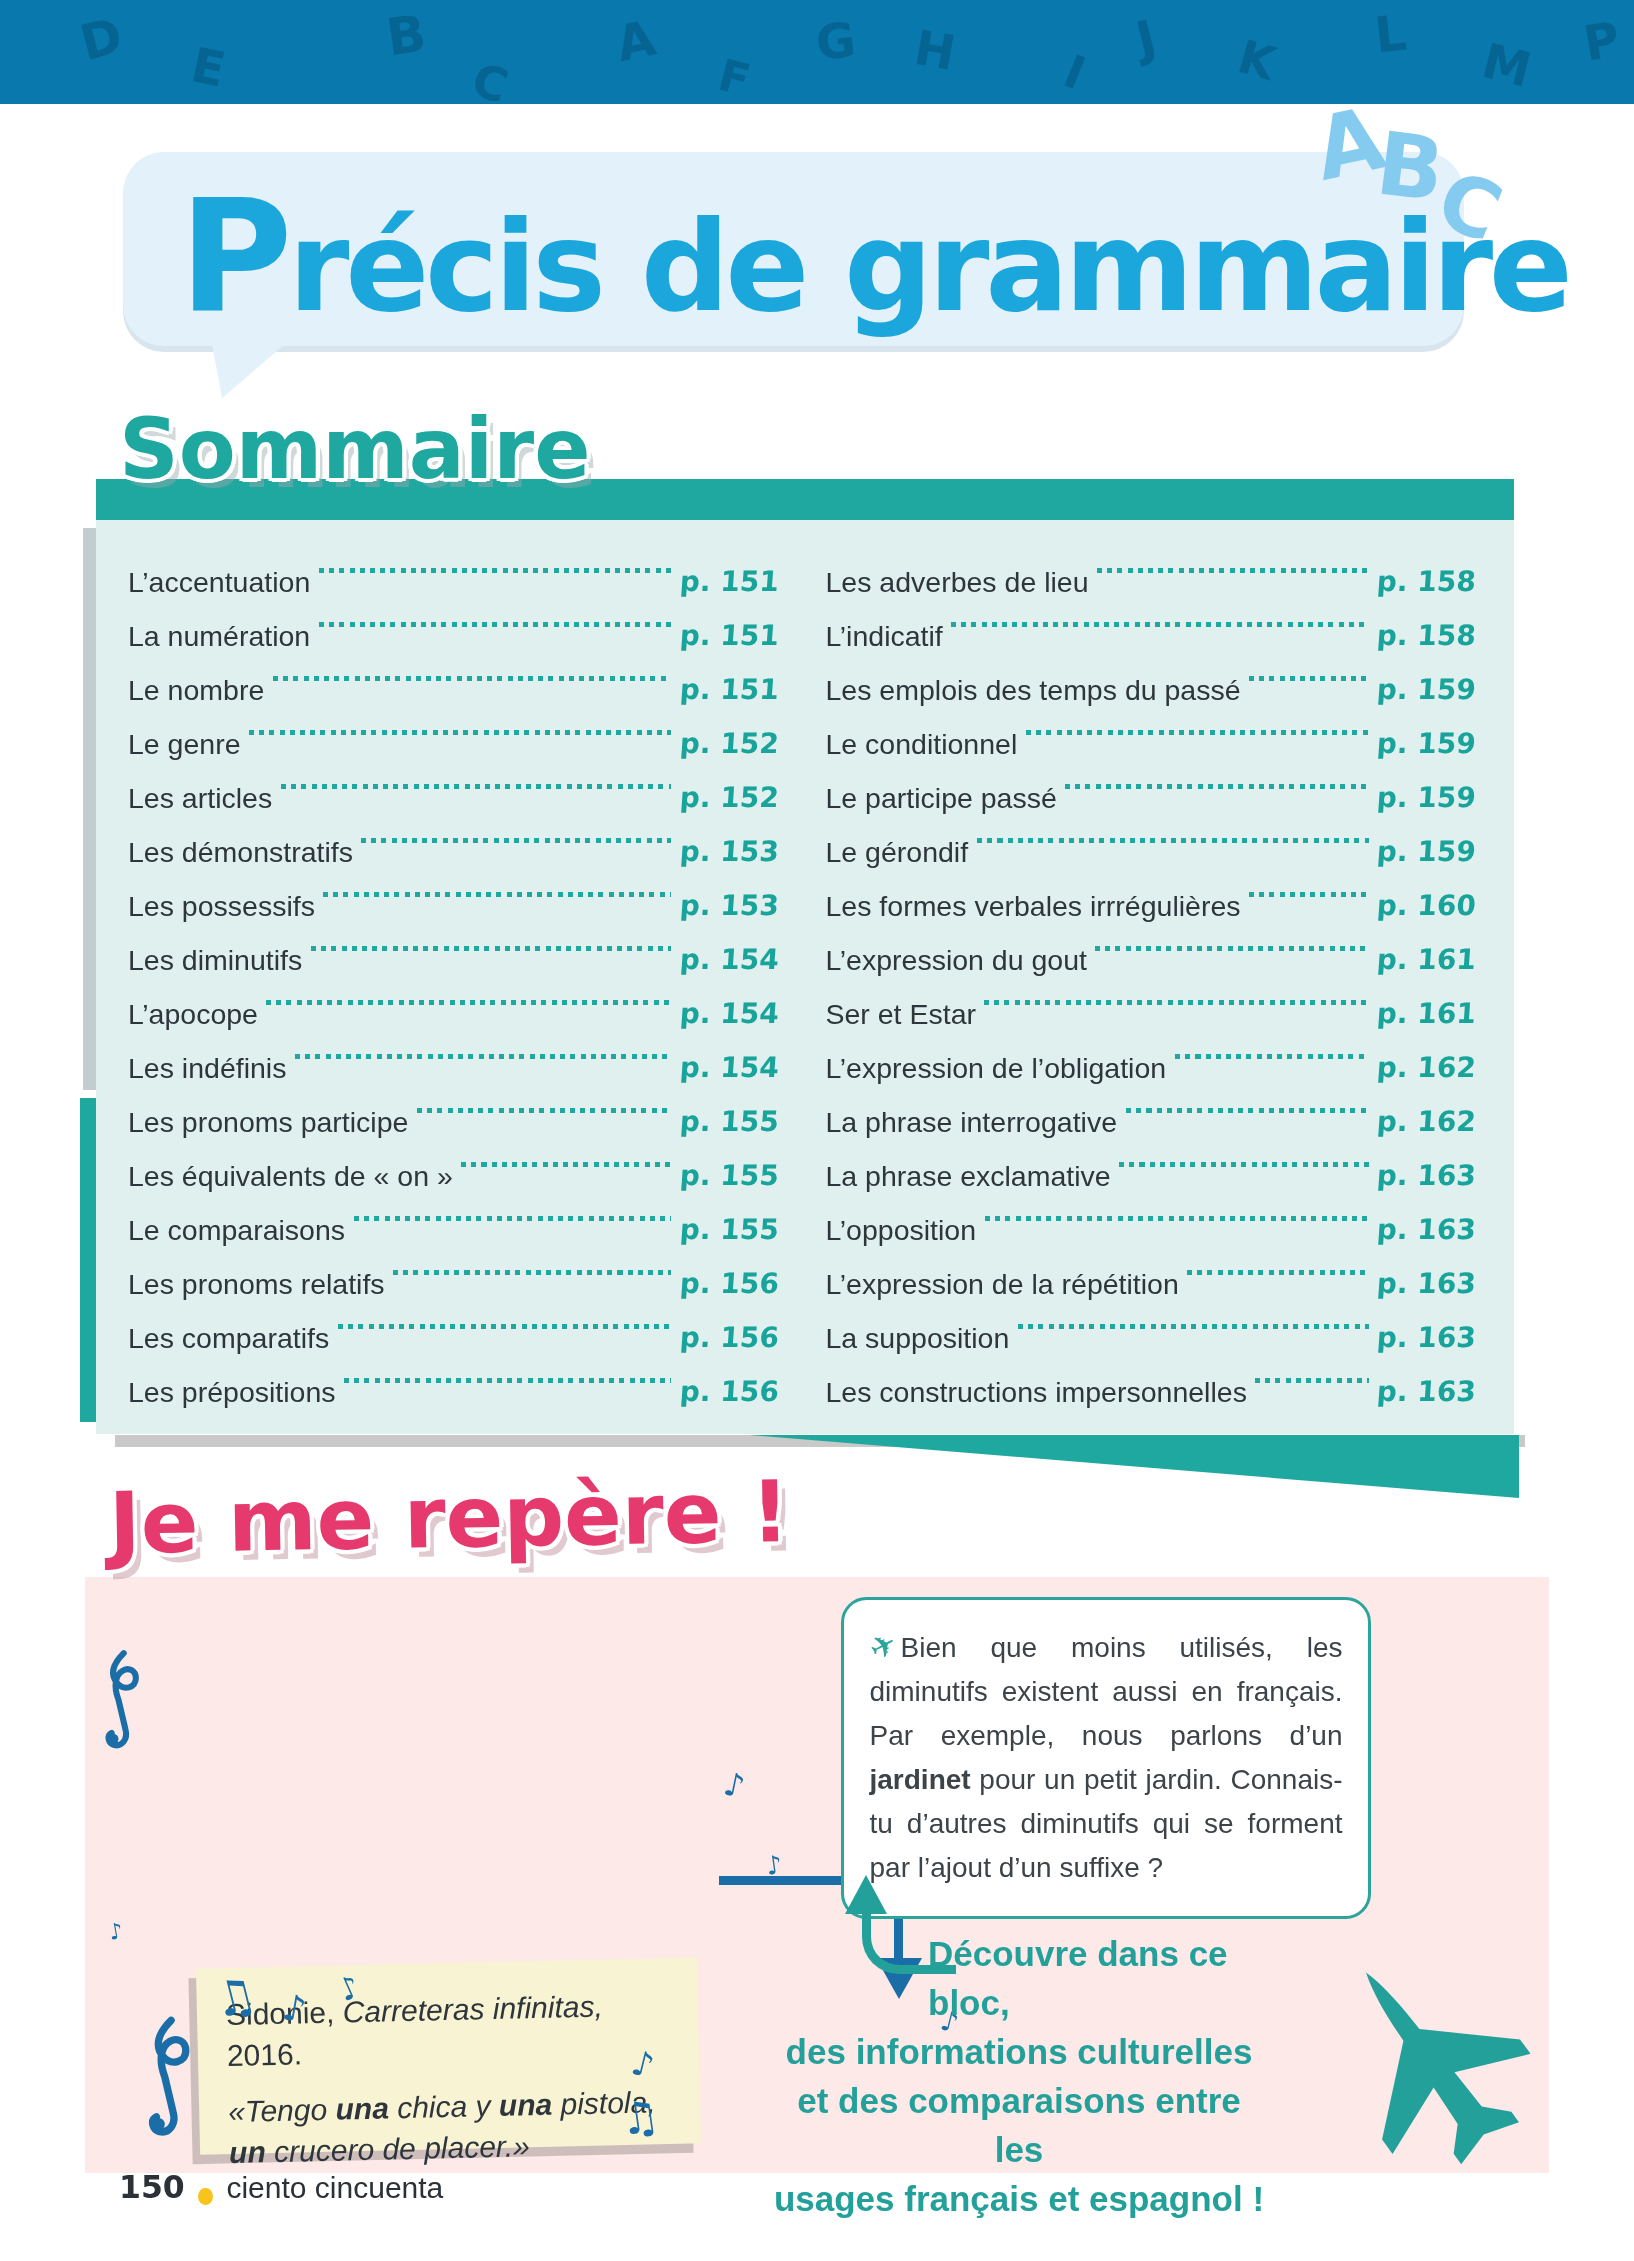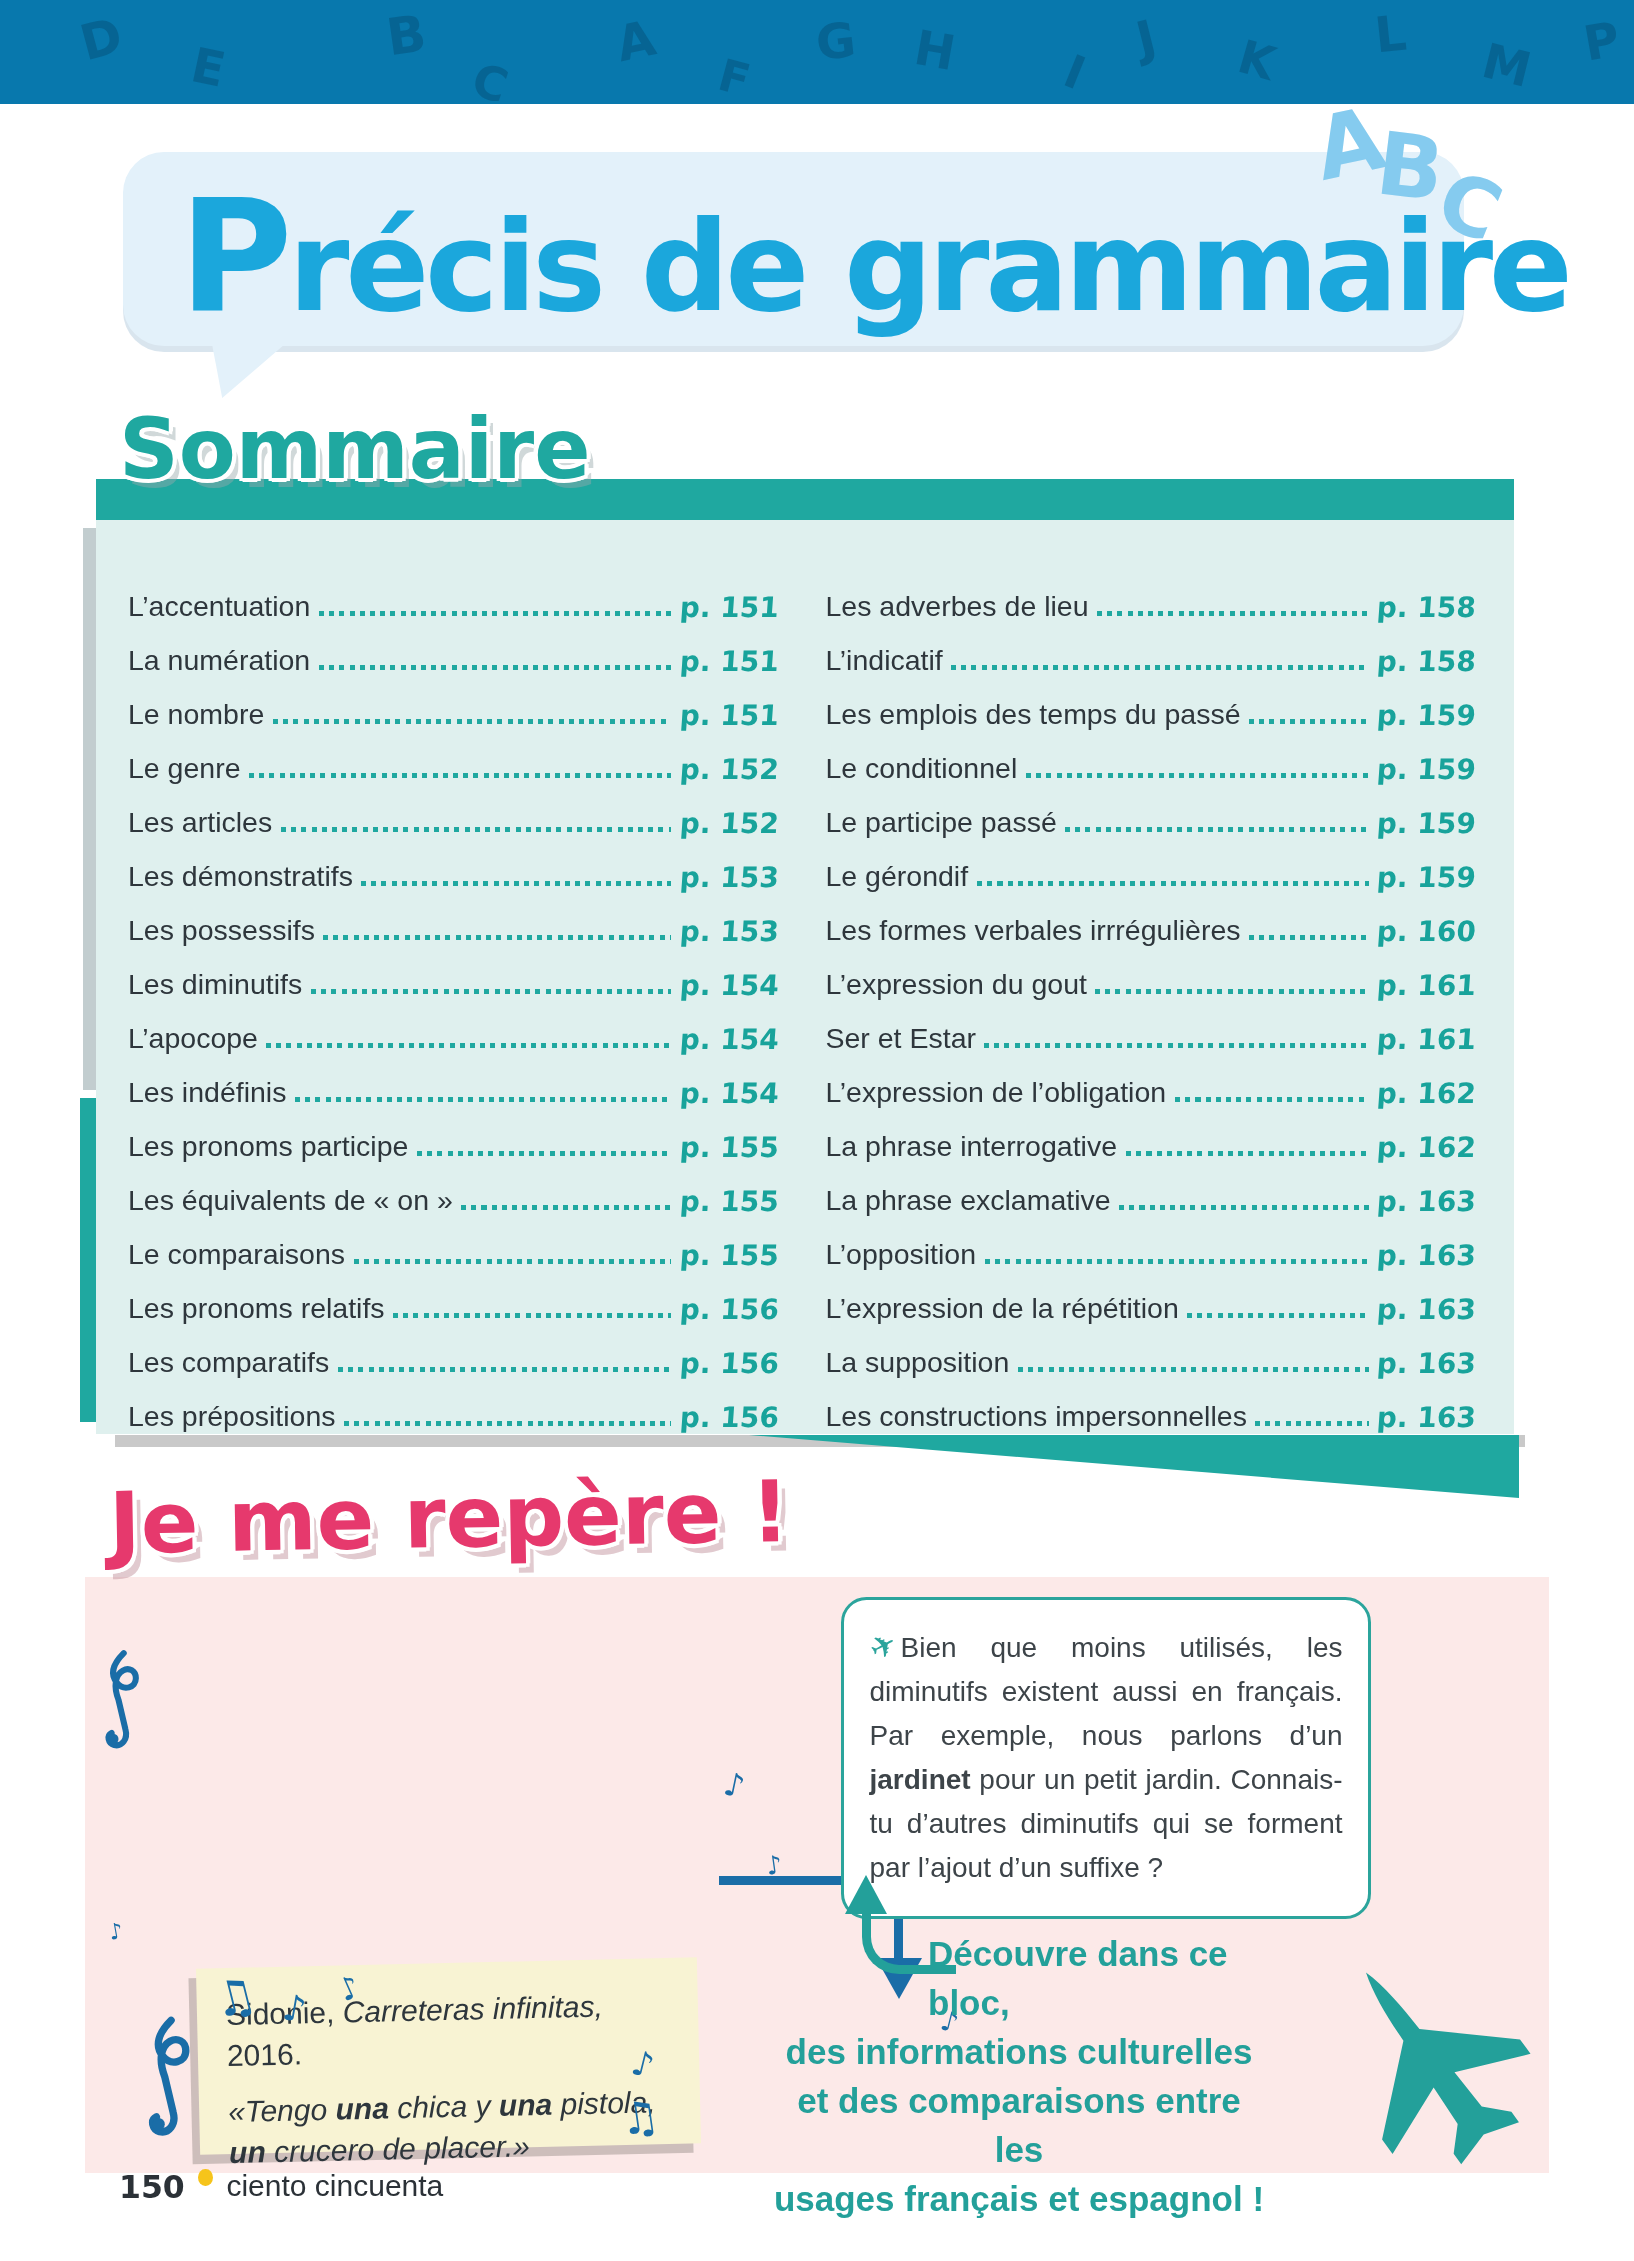--- a/index.html
+++ b/index.html
@@ -49,21 +49,21 @@
                   6.8px 8.5px 0 rgba(150,168,170,.45);}
   .toc-card{position:absolute;left:96px;top:479px;width:1418px;height:955px;background:#dff0ee;z-index:2;}
   .toc-card .toc-topbar{position:absolute;left:0;top:0;width:100%;height:41px;background:#1fa8a0;}
   .toc-back-left-gray{position:absolute;left:83px;top:528px;width:14.5px;height:562px;background:#c2cdcf;z-index:1;}
   .toc-back-left-teal{position:absolute;left:80px;top:1098px;width:17px;height:324px;background:#1fa8a0;z-index:1;}
   .toc-shadow-bottom{position:absolute;left:115px;top:1435px;width:1410px;height:12px;background:#c9c9c9;z-index:1;}
   .toc-wedge{position:absolute;left:749px;top:1435px;width:770px;height:63px;background:#1fa8a0;
              clip-path:polygon(0 0,100% 0,100% 100%);z-index:1;}
   .toc-cols{position:absolute;left:32px;right:38px;top:41px;display:flex;gap:47px;padding-top:48px;}
   .toc-col{flex:1;min-width:0;}
-  .toc-row{display:flex;align-items:flex-end;height:54px;}
+  .toc-row{display:flex;align-items:flex-start;height:54px;}
   .toc-label{font-size:28.5px;color:#2e363c;line-height:1.05;white-space:nowrap;}
   .dots{flex:1;height:5.1px;margin:0 8.5px 6px 8.5px;
         background:repeating-linear-gradient(90deg,#1fa8a0 0 5.1px,transparent 5.1px 10.2px);}
   .p-num{font-family:"DejaVu Sans",sans-serif;font-weight:bold;font-size:28px;color:#18a39b;
          line-height:1;white-space:nowrap;transform:skewX(-4deg);}
 
   
   .pink-panel{position:absolute;left:85px;top:1577px;width:1464px;height:596px;background:#fce9e8;}
   .repere-heading{position:absolute;left:109px;top:1475px;margin:0;z-index:5;
       font-family:"DejaVu Sans",sans-serif;font-weight:bold;font-size:85px;line-height:1;color:#e6396d;
@@ -105,21 +105,21 @@
   .arrow-teal-head{position:absolute;left:845px;top:1875px;width:0;height:0;z-index:4;
       border-left:21px solid transparent;border-right:21px solid transparent;border-bottom:39px solid #23a09a;}
 
   .culture-block{position:absolute;left:770px;top:1929px;width:498px;z-index:4;
       color:#23a09a;font-weight:bold;font-size:35px;line-height:49px;text-align:center;}
   .culture-block .c1{display:block;text-align:left;margin-left:158px;}
 
   .big-plane{position:absolute;left:1324px;top:1941px;z-index:4;transform:rotate(-36deg);}
 
   
-  .footer{position:absolute;left:119px;top:2169px;display:flex;align-items:flex-start;gap:13.6px;}
+  .footer{position:absolute;left:119px;top:2169px;display:flex;align-items:flex-end;gap:13.6px;}
   .footer .pg{font-family:"DejaVu Sans",sans-serif;font-weight:bold;font-size:31.5px;color:#2b3137;}
   .footer .dot{width:14.5px;height:17px;border-radius:50%;background:#f6c41b;}
   .footer .words{font-size:30px;color:#2b3137;}
 </style>
 </head>
 <body>
 
 <div id="page">
 
   <div class="top-bar">

